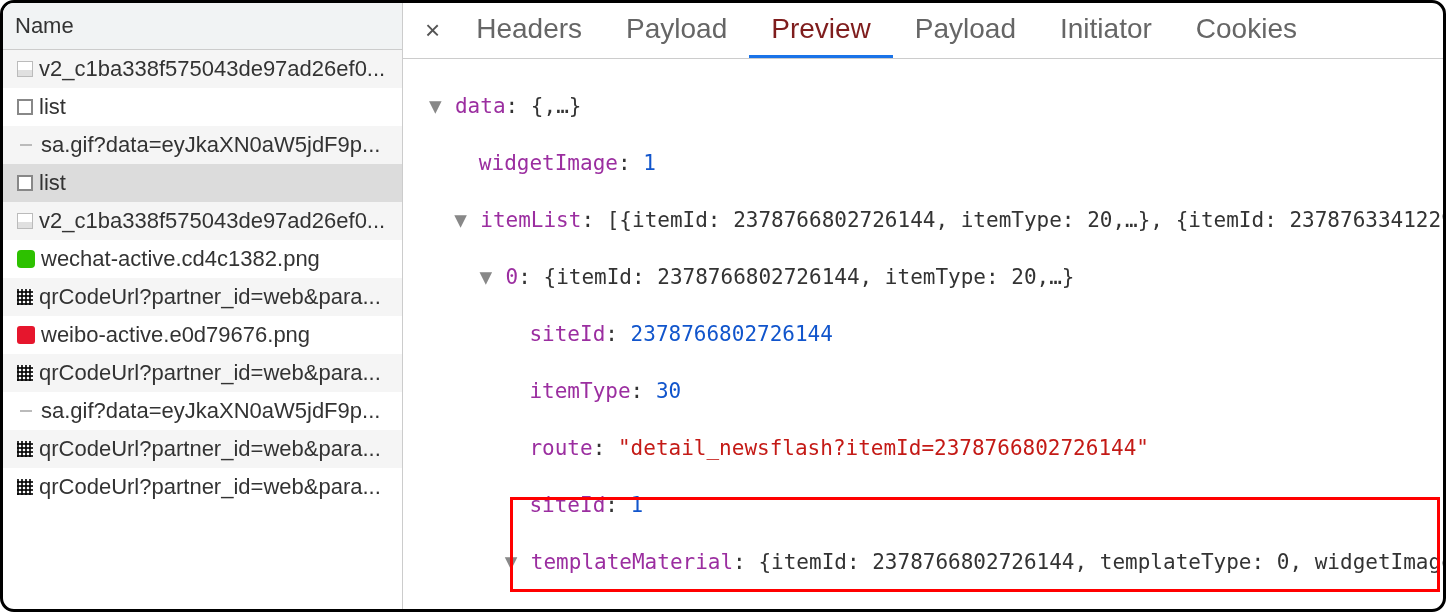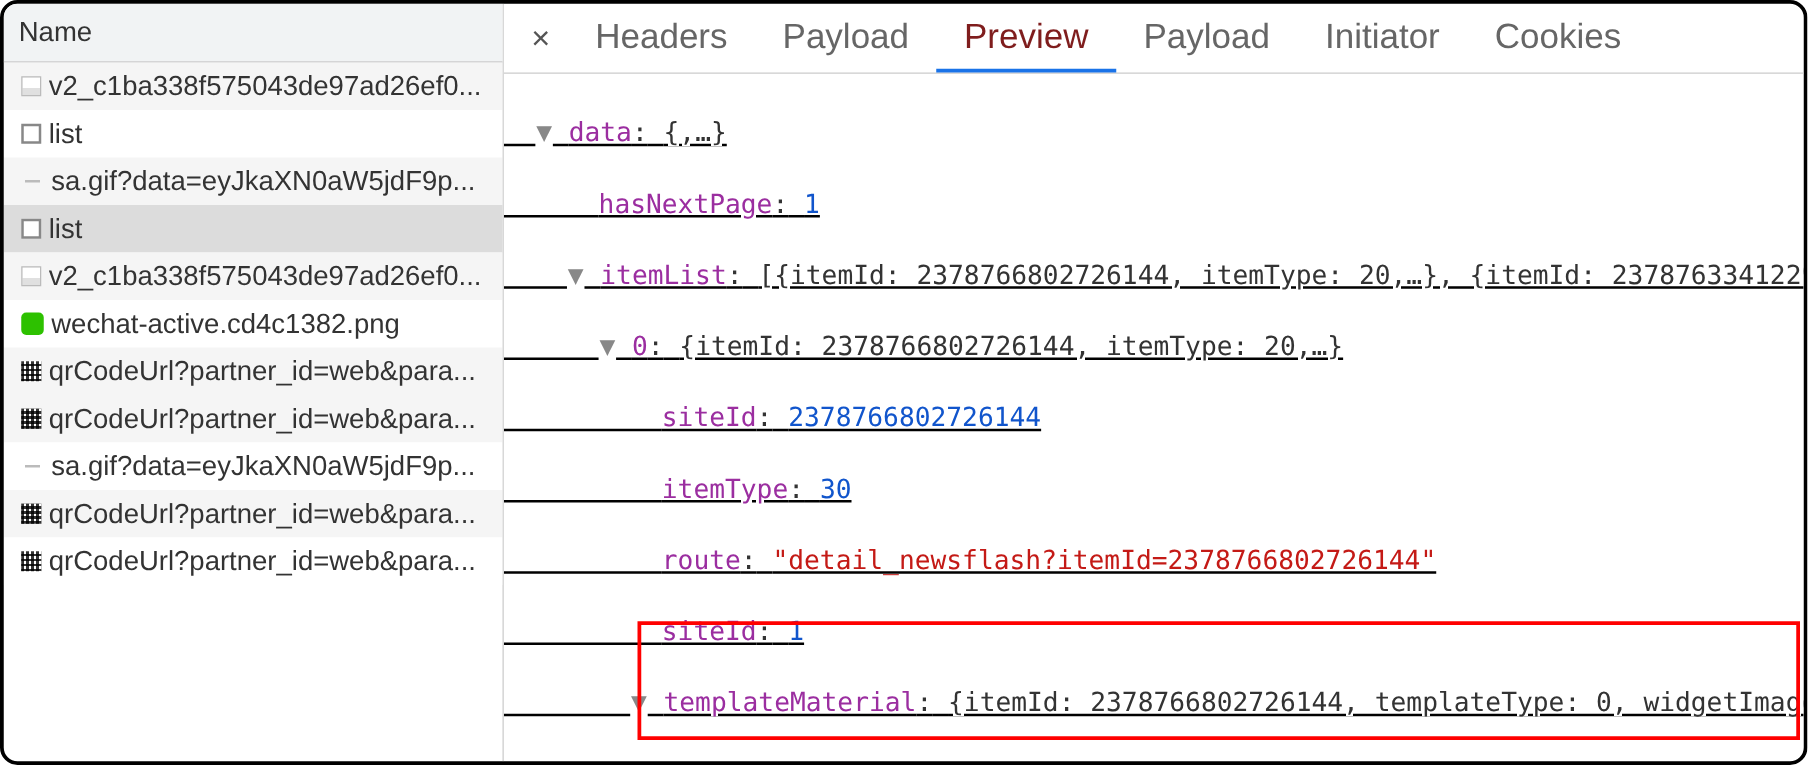--- a/index.html
+++ b/index.html
@@ -95,21 +95,21 @@
 }
 .json-view {
   flex: 1;
   font-family: Menlo, Consolas, monospace;
   font-size: 21px;
   line-height: 28.5px;
   padding: 4px 0 0 0;
   white-space: pre;
   overflow: hidden;
 }
-.json-line { display: block; text-decoration: underline; }
+.json-line { display: block; }
 .arrow { color: #888; display: inline-block; width: 14px; text-align: center; }
 .key { color: #9b2ea0; }
 .punc { color: #333; }
 .num { color: #1155cc; }
 .str { color: #c41a16; }
 .obj { color: #333; }
 .hl-box {
   position: absolute;
   border: 3px solid #ff0000;
   pointer-events: none;
@@ -144,20 +144,24 @@
           <span class="req-name">v2_c1ba338f575043de97ad26ef0...</span>
         </div>
         <div class="request-row odd">
           <span class="ic ic-wechat"></span>
           <span class="req-name">wechat-active.cd4c1382.png</span>
         </div>
         <div class="request-row even">
           <span class="ic ic-qr"></span>
           <span class="req-name">qrCodeUrl?partner_id=web&amp;para...</span>
         </div>
+        <div class="request-row odd">
+          <span class="ic ic-weibo"></span>
+          <span class="req-name">weibo-active.e0d79676.png</span>
+        </div>
         <div class="request-row even">
           <span class="ic ic-qr"></span>
           <span class="req-name">qrCodeUrl?partner_id=web&amp;para...</span>
         </div>
         <div class="request-row odd">
           <span class="ic ic-dash"></span>
           <span class="req-name">sa.gif?data=eyJkaXN0aW5jdF9p...</span>
         </div>
         <div class="request-row even">
           <span class="ic ic-qr"></span>
@@ -177,21 +181,21 @@
           <div class="tab">Headers</div>
           <div class="tab">Payload</div>
           <div class="tab active">Preview</div>
           <div class="tab">Payload</div>
           <div class="tab">Initiator</div>
           <div class="tab">Cookies</div>
         </div>
     </div>
     <div class="json-view">
 <span class="json-line">  <span class="arrow">▼</span> <span class="key">data</span><span class="punc">:</span> <span class="obj">{,…}</span></span>
-<span class="json-line">      <span class="key">hasNextPage</span><span class="punc">:</span> <span class="num">1</span></span>
+<span class="json-line">      <span class="key">widgetImage</span><span class="punc">:</span> <span class="num">1</span></span>
 <span class="json-line">    <span class="arrow">▼</span> <span class="key">itemList</span><span class="punc">:</span> <span class="obj">[{itemId: 2378766802726144, itemType: 20,…}, {itemId: 2378763341229</span></span>
 <span class="json-line">      <span class="arrow">▼</span> <span class="key">0</span><span class="punc">:</span> <span class="obj">{itemId: 2378766802726144, itemType: 20,…}</span></span>
 <span class="json-line">          <span class="key">siteId</span><span class="punc">:</span> <span class="num">2378766802726144</span></span>
 <span class="json-line">          <span class="key">itemType</span><span class="punc">:</span> <span class="num">30</span></span>
 <span class="json-line">          <span class="key">route</span><span class="punc">:</span> <span class="str">"detail_newsflash?itemId=2378766802726144"</span></span>
 <span class="json-line">          <span class="key">siteId</span><span class="punc">:</span> <span class="num">1</span></span>
 <span class="json-line">        <span class="arrow">▼</span> <span class="key">templateMaterial</span><span class="punc">:</span> <span class="obj">{itemId: 2378766802726144, templateType: 0, widgetImage</span></span>
 <span class="json-line">            <span class="key">hasRed</span><span class="punc">:</span> <span class="num">0</span></span>
 
 

